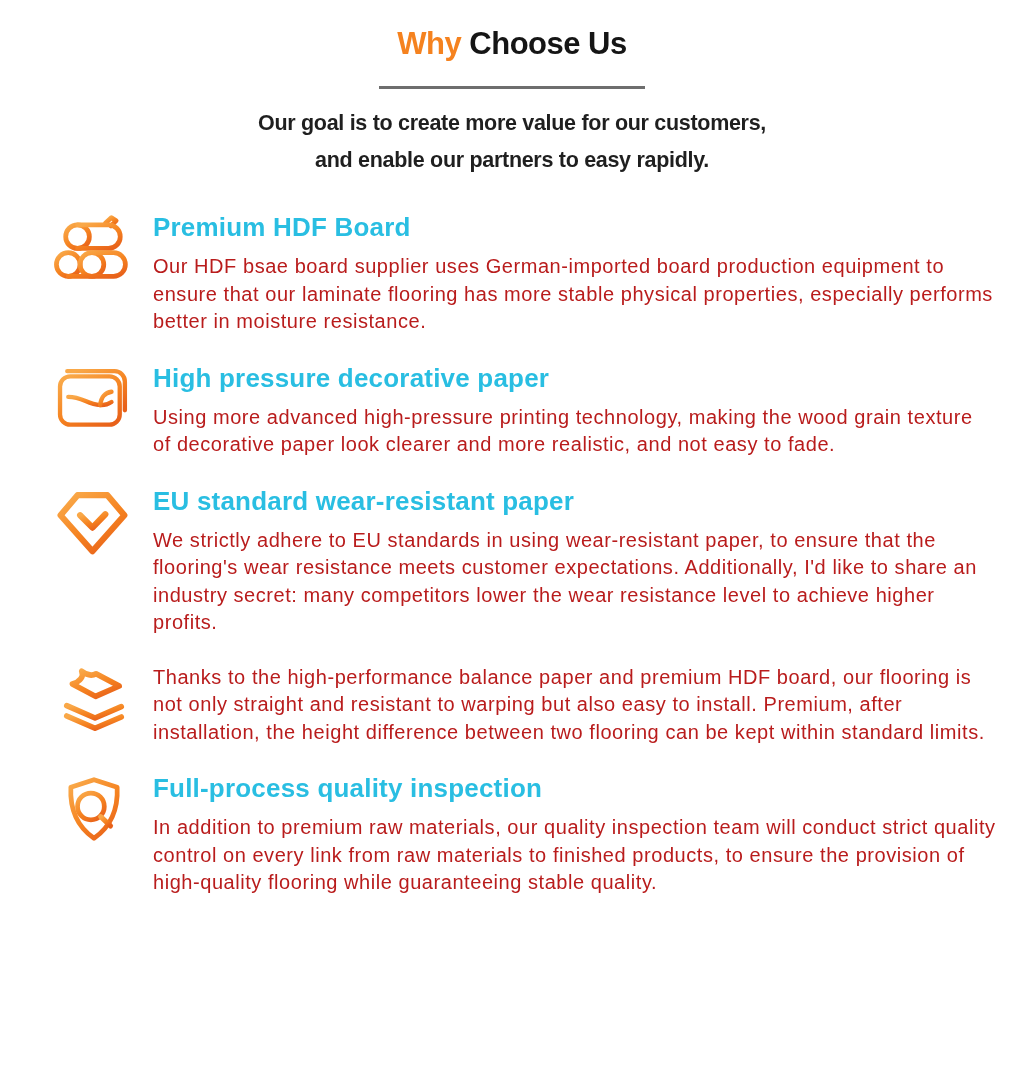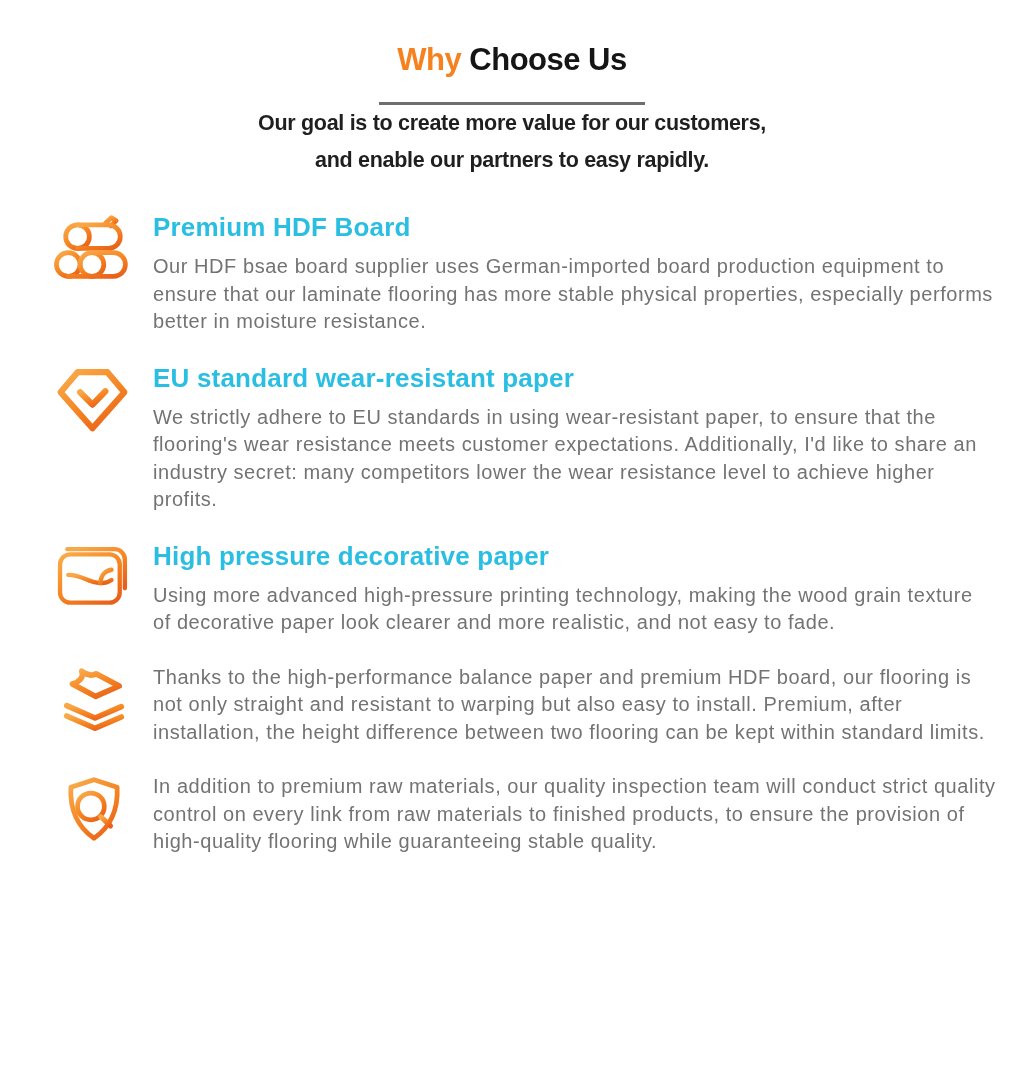--- a/index.html
+++ b/index.html
@@ -6,40 +6,41 @@
   html, body { background: #ffffff; }
   body {
     width: 1024px;
     height: 1071px;
     font-family: "Liberation Sans", sans-serif;
     overflow: hidden;
   }
   .page {
     width: 1024px;
     height: 1071px;
-    padding-top: 42px;
+    padding-top: 26px;
     background: #ffffff;
   }
   
   .header { text-align: center; }
   .page-title {
     font-size: 31px;
     font-weight: bold;
     letter-spacing: -0.5px;
     color: #151515;
     line-height: 36px;
   }
   .title-highlight { color: #f5821f; }
   .title-divider {
     width: 266px;
     height: 3px;
     background: #6e6e6e;
     margin: 24px auto 0 auto;
   }
   .subtitle {
+    margin-top: 16px;
     font-size: 21.5px;
     font-weight: bold;
     letter-spacing: -0.3px;
     color: #1f1f1f;
     line-height: 37px;
   }
   
   .features {
     margin-top: 33px;
     padding-left: 17px;
@@ -62,21 +63,21 @@
     font-size: 26px;
     font-weight: bold;
     color: #29bee2;
     line-height: 30px;
     margin-bottom: 11px;
     letter-spacing: 0.2px;
   }
   .feature-body {
     font-size: 20px;
     line-height: 27.5px;
-    color: #737373;
+    color: #b91c1c;
     letter-spacing: 0.55px;
   }
 </style>
 </head>
 <body>
 
 <svg width="0" height="0" style="position:absolute" aria-hidden="true">
   <defs>
     <linearGradient id="og" x1="15%" y1="0%" x2="85%" y2="100%">
       <stop offset="0%" stop-color="#f9a848"></stop>
@@ -118,46 +119,46 @@
         </svg>
       </div>
       <div class="feature-text">
         <div class="feature-title">Premium HDF Board</div>
         <div class="feature-body">Our HDF bsae board supplier uses German-imported board production equipment to ensure that our laminate flooring has more stable physical properties, especially performs better in moisture resistance.</div>
       </div>
     </div>
 
     <div class="feature">
       <div class="feature-icon">
-        <svg width="84" height="70" viewBox="0 0 80 68" fill="none" stroke="url(#og)" stroke-width="6" stroke-linecap="round" stroke-linejoin="round">
-          <path d="M24 7 H53 L69.5 26.5 L38.5 61.5 L7.5 26.5 Z"></path>
-          <path d="M26.5 26.5 L38.5 38.5 L51 25.5"></path>
-        </svg>
-      </div>
-      <div class="feature-text">
-        <div class="feature-title">EU standard wear-resistant paper</div>
-        <div class="feature-body">We strictly adhere to EU standards in using wear-resistant paper, to ensure that the flooring's wear resistance meets customer expectations. Additionally, I'd like to share an industry secret: many competitors lower the wear resistance level to achieve higher profits.</div>
-      </div>
-    </div>
-
-    <div class="feature">
-      <div class="feature-icon">
         <svg width="84" height="70" viewBox="0 0 80 68" fill="none" stroke="url(#og)" stroke-width="4.2" stroke-linecap="round" stroke-linejoin="round">
           <path d="M14 6 H60 a10 10 0 0 1 10 10 V44"></path>
           <rect x="7" y="11" width="58" height="47" rx="10"></rect>
           <path d="M15 22 h42"></path>
           <path d="M15 31 c14 0 18 7 31 8 c5 0.4 8 -1 11 -3"></path>
           <path d="M57 26 c-7 1 -10 5 -11 13"></path>
           <path d="M15 42 h42"></path>
           <path d="M15 49.5 h42"></path>
         </svg>
       </div>
       <div class="feature-text">
         <div class="feature-title">High pressure decorative paper</div>
         <div class="feature-body">Using more advanced high-pressure printing technology, making the wood grain texture of decorative paper look clearer and more realistic, and not easy to fade.</div>
+      </div>
+    </div>
+
+    <div class="feature">
+      <div class="feature-icon">
+        <svg width="84" height="70" viewBox="0 0 80 68" fill="none" stroke="url(#og)" stroke-width="6" stroke-linecap="round" stroke-linejoin="round">
+          <path d="M24 7 H53 L69.5 26.5 L38.5 61.5 L7.5 26.5 Z"></path>
+          <path d="M26.5 26.5 L38.5 38.5 L51 25.5"></path>
+        </svg>
+      </div>
+      <div class="feature-text">
+        <div class="feature-title">EU standard wear-resistant paper</div>
+        <div class="feature-body">We strictly adhere to EU standards in using wear-resistant paper, to ensure that the flooring's wear resistance meets customer expectations. Additionally, I'd like to share an industry secret: many competitors lower the wear resistance level to achieve higher profits.</div>
       </div>
     </div>
 
     <div class="feature">
       <div class="feature-icon">
         <svg width="84" height="70" viewBox="0 0 80 68" fill="none" stroke="url(#og)" stroke-width="5.4" stroke-linecap="round" stroke-linejoin="round">
           <path d="M28 5 C30.5 10 26.5 15.5 19 17.5 L41.5 29.5 L64.5 19.5 L42 7.5 C38 9.8 32.5 8.5 28 5 Z"></path>
           <path d="M13.5 38.5 L41 50.5 L66.5 39.5"></path>
           <path d="M13.5 48.5 L41 60.5 L66.5 49.5"></path>
         </svg>
@@ -169,18 +170,19 @@
 
     <div class="feature">
       <div class="feature-icon">
         <svg width="84" height="70" viewBox="0 0 80 68" fill="none" stroke="url(#og)" stroke-width="4.6" stroke-linecap="round" stroke-linejoin="round">
           <path d="M40 4.5 L62.5 12 C63.5 33 56.5 50 40 61.5 C23.5 50 16.5 33 17.5 12 Z"></path>
           <circle cx="37" cy="30.5" r="13" fill="#ffffff"></circle>
           <path d="M46.5 40.5 L56 49.5" stroke-width="5"></path>
         </svg>
       </div>
       <div class="feature-text">
+        <div class="feature-title">Full-process quality inspection</div>
         <div class="feature-body">In addition to premium raw materials, our quality inspection team will conduct strict quality control on every link from raw materials to finished products, to ensure the provision of high-quality flooring while guaranteeing stable quality.</div>
       </div>
     </div>
 
   </div>
 </div>
 
 </body></html>

